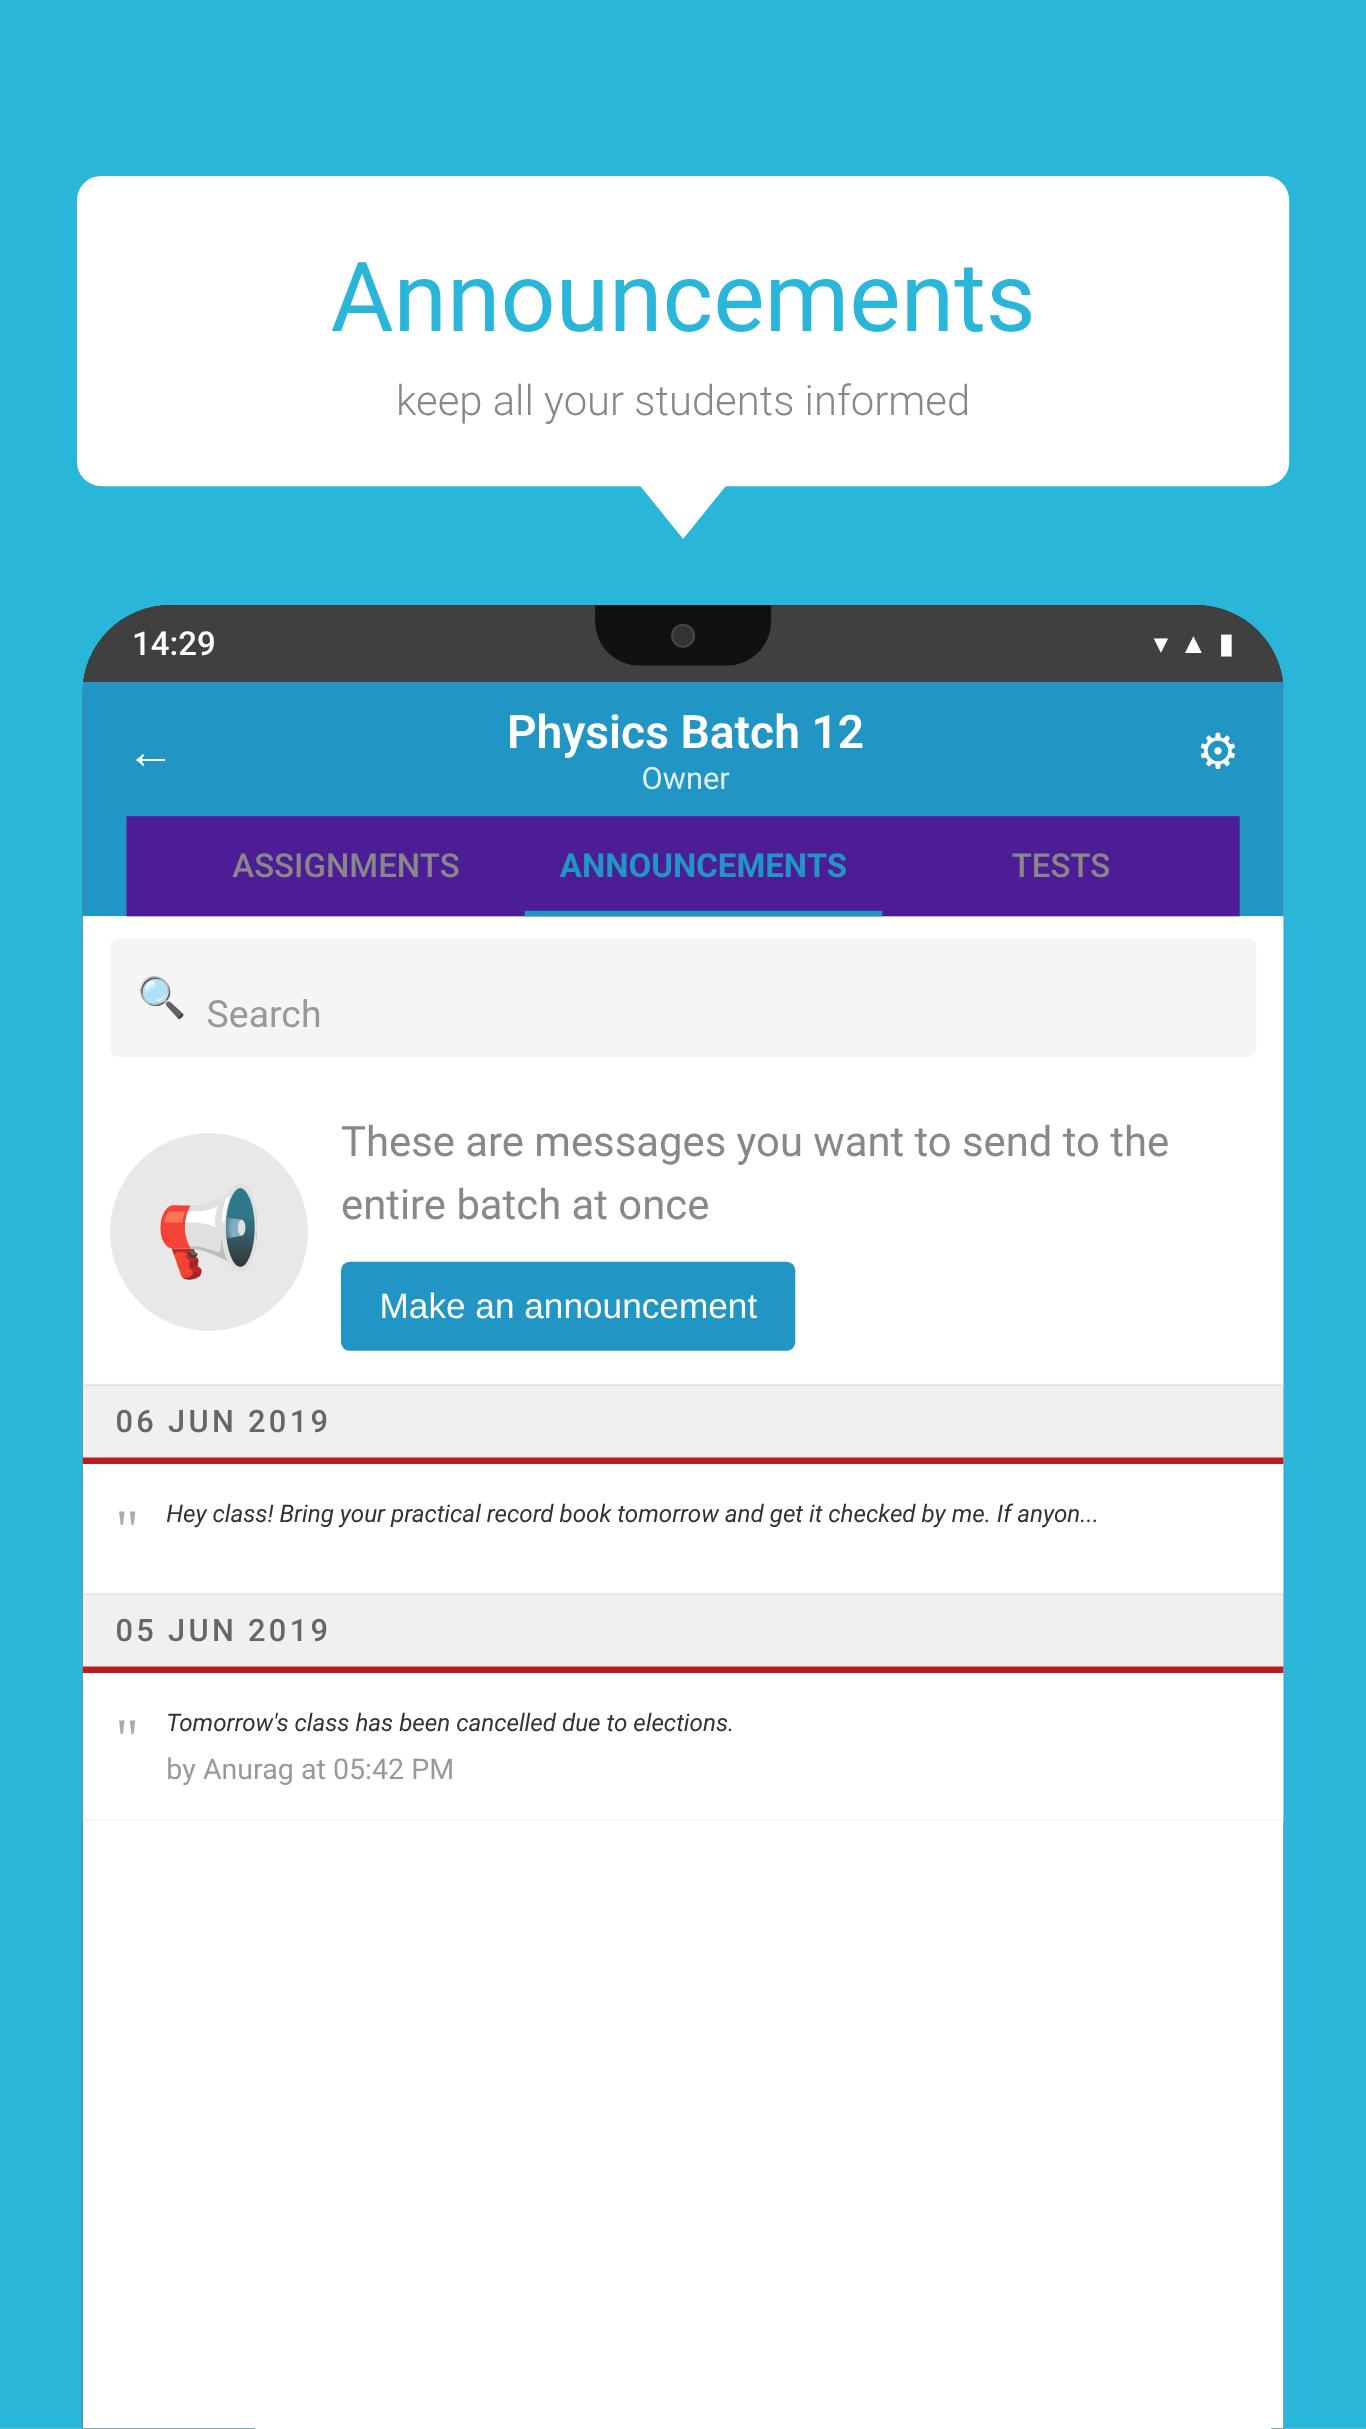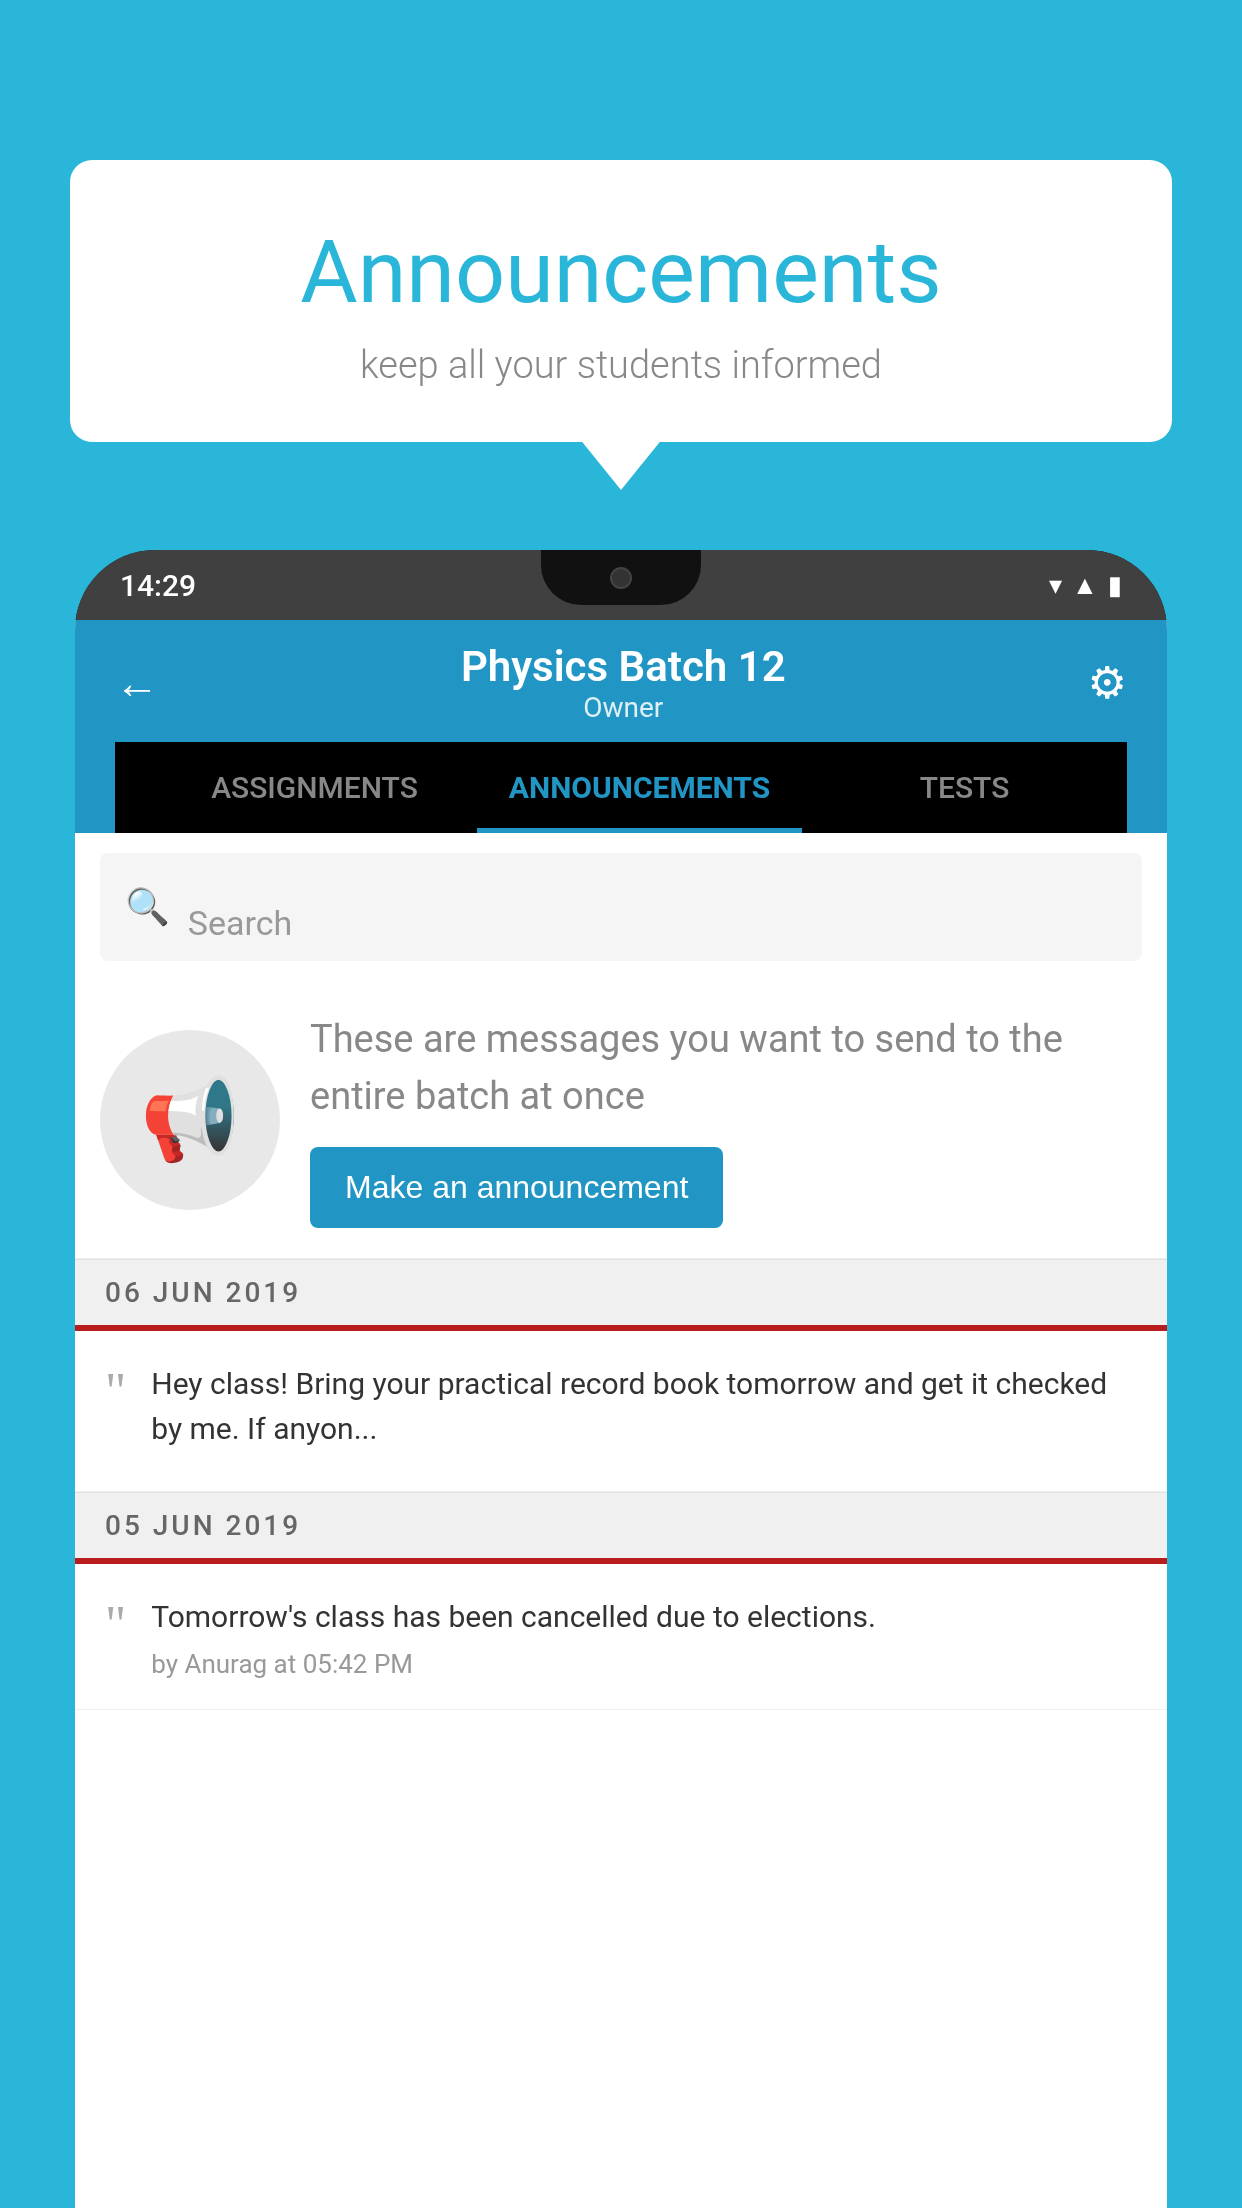--- a/index.html
+++ b/index.html
@@ -161,21 +161,21 @@
     }
 
     .gear-icon {
       color: white;
       font-size: 44px;
     }
 
     
     .tabs {
       display: flex;
-      background: #000000;
+      background: #4c1d95;
       padding-left: 37px;
     }
 
     .tab {
       flex: 1;
       text-align: center;
       padding: 28px 10px;
       font-size: 30px;
       font-weight: 500;
       color: #888;
@@ -301,21 +301,22 @@
       flex-shrink: 0;
       font-family: Georgia, serif;
     }
 
     .announcement-content {
       flex: 1;
     }
 
     .announcement-text {
       color: #333;
-      font-size: 30px;
+      font-size: 22px;
+      font-style: italic;
       line-height: 1.5;
       margin-bottom: 10px;
     }
 
     .announcement-meta {
       color: #999;
       font-size: 26px;
     }
   </style>
 </head>

